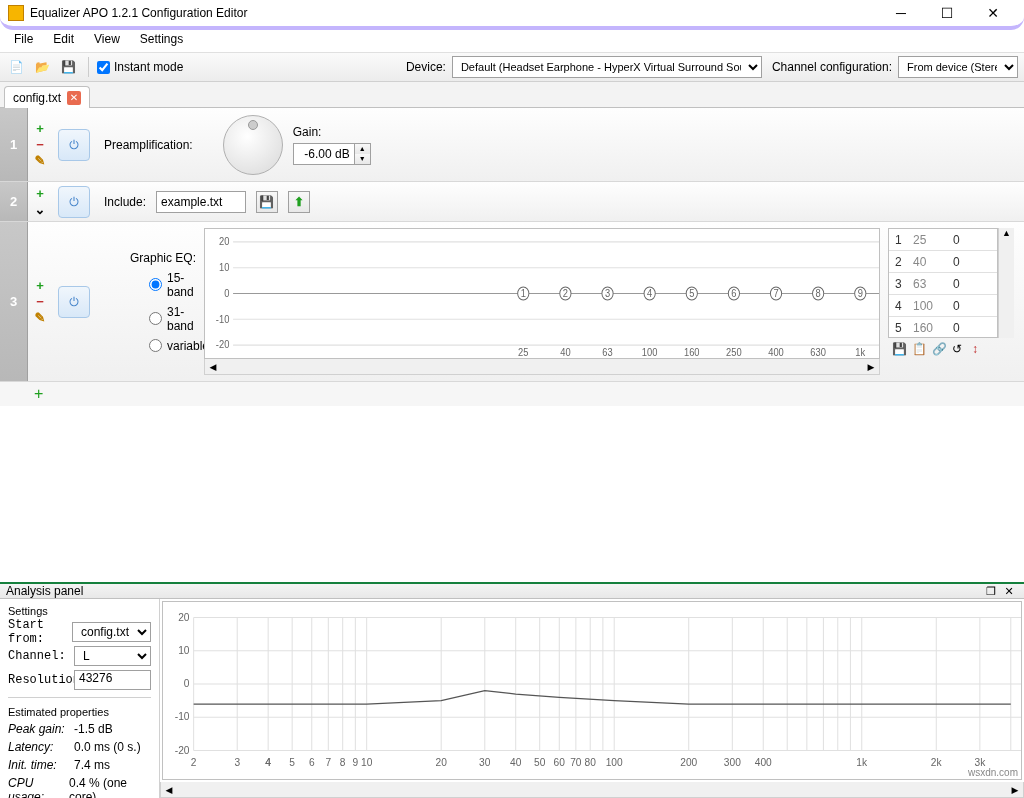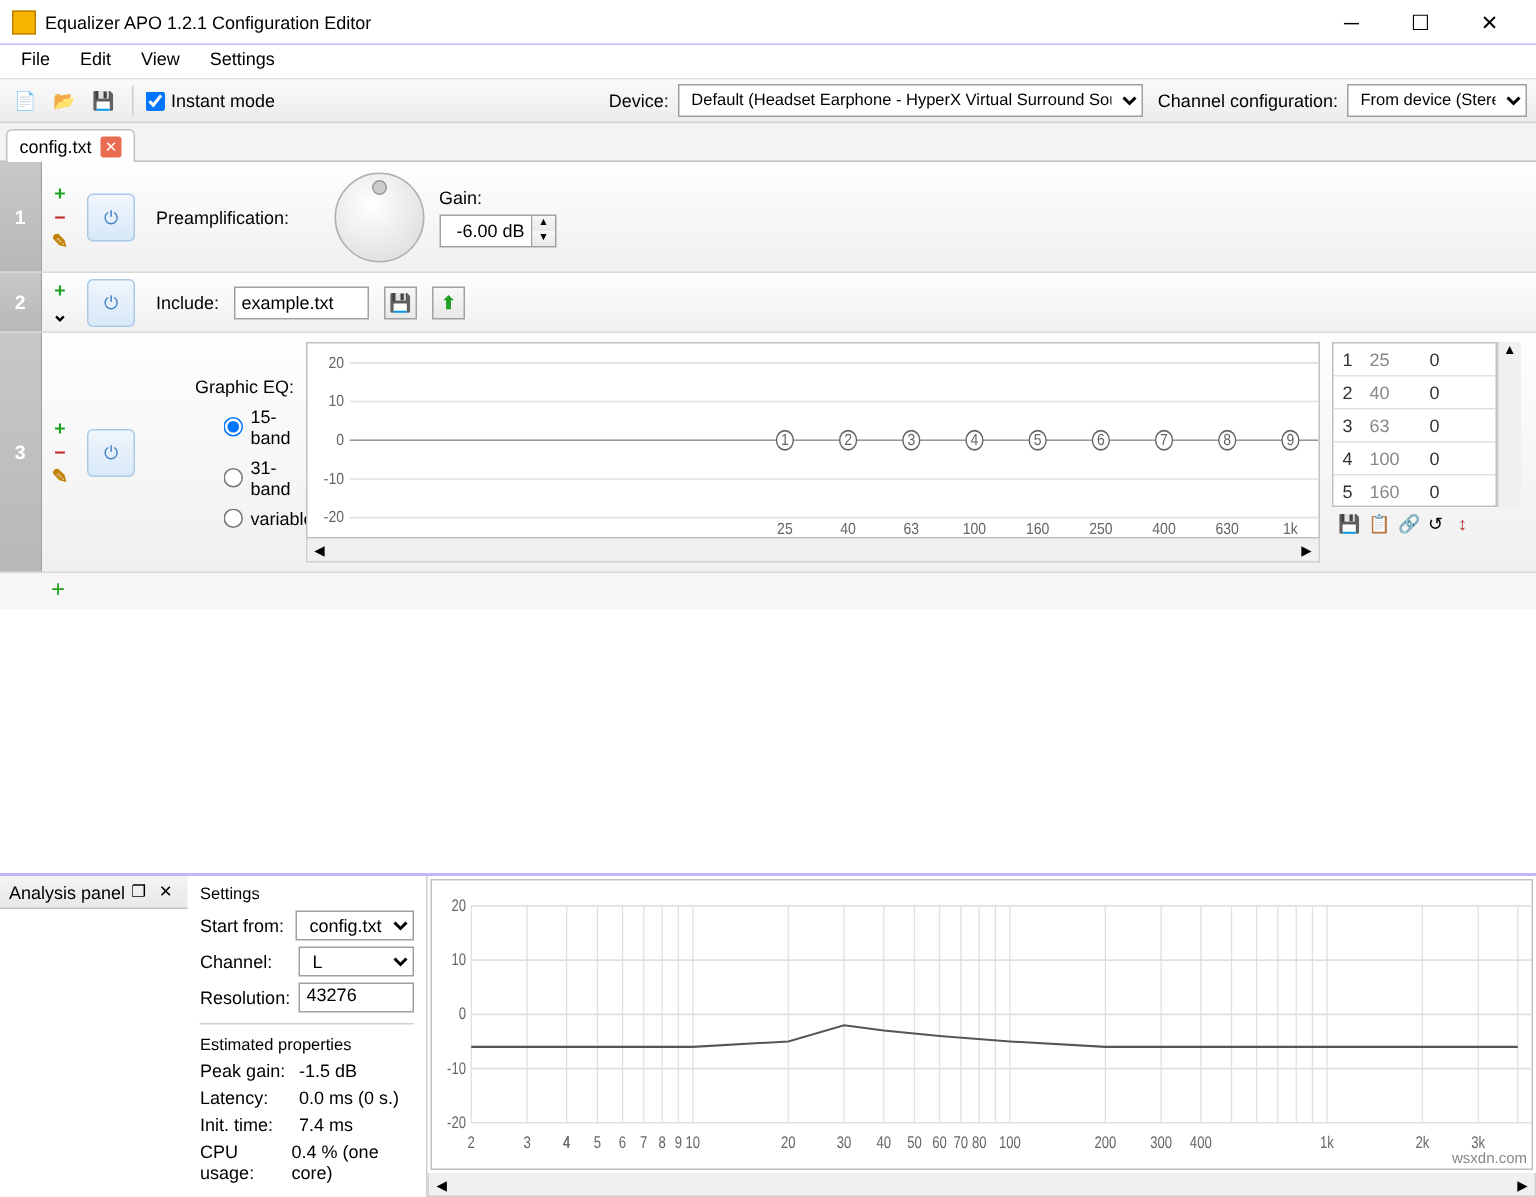--- a/index.html
+++ b/index.html
@@ -1,19 +1,19 @@
 <!DOCTYPE html>
 <html><head>
 <meta charset="utf-8">
 <style>
 * { box-sizing: border-box; margin: 0; padding: 0; font-family: "Segoe UI", Tahoma, sans-serif; font-size: 12px; }
 body { background: #fff; width: 1024px; height: 798px; overflow: hidden; display: flex; flex-direction: column; }
 
 
-.titlebar { height: 30px; display: flex; align-items: center; padding: 0 8px; border-bottom: 1px solid #c4b5fd; }
+.titlebar { height: 30px; display: flex; align-items: center; padding: 0 8px; border-bottom: 4px solid #c4b5fd; border-radius: 13px; }
 .titlebar .icon { width: 16px; height: 16px; background: #f7b500; border: 1px solid #c08000; margin-right: 6px; }
 .titlebar .title { flex: 1; }
 .titlebar .winbtns { display: flex; }
 .titlebar .winbtn { width: 46px; height: 30px; display: flex; align-items: center; justify-content: center; font-size: 14px; }
 
 
 .menubar { height: 22px; display: flex; align-items: flex-start; padding: 0 4px; }
 .menubar .menuitem { padding: 2px 10px; }
 
 
@@ -76,33 +76,33 @@
 .geq-icons .ti { width:16px; height:16px; }
 .hscroll { height:16px; background:#f0f0f0; border:1px solid #d0d0d0; border-top:none; display:flex; align-items:center; }
 .hscroll .arrow { width:16px; text-align:center; font-size:9px; }
 .hscroll .thumb { flex:1; }
 
 
 .addrow { height:24px; display:flex; align-items:center; padding-left:34px; }
 .addrow .plus { font-size:16px; }
 
 
-.analysis { border-top: 2px solid #c4b5fd; display:flex; flex-direction:row; }
+.analysis { border-top: 2px solid #15803d; display:flex; flex-direction:column; }
 .analysis-hdr { height:22px; background:linear-gradient(#f4f4f4,#e8e8e8); border-bottom:1px solid #c0c0c0; display:flex; align-items:center; padding:0 6px; }
 .analysis-hdr .t { flex:1; }
 .analysis-hdr .hb { width:18px; text-align:center; font-size:11px; }
 .analysis-body { flex:1; display:flex; }
 .analysis-settings { width:160px; padding:4px 8px; border-right:1px solid #d0d0d0; display:flex; flex-direction:column; gap:2px; }
 .analysis-settings .hdr { font-size:11px; margin:2px 0; }
 .analysis-settings .fld { display:flex; align-items:center; height:22px; }
-.analysis-settings .fld .lbl { width:66px; }
+.analysis-settings .fld .lbl { width:66px;font-family:Liberation Mono, monospace; }
 .analysis-settings select, .analysis-settings .nf { flex:1; height:20px; border:1px solid #a0a0a0; background:#fff; padding:0 4px; }
 .analysis-settings hr { border:none; border-top:1px solid #d0d0d0; margin:4px 0; }
 .analysis-settings .stat { display:flex; height:16px; }
-.analysis-settings .stat .lbl { width:66px; }
+.analysis-settings .stat .lbl { width:66px;font-style:italic; }
 .analysis-plot { flex:1; position:relative; background:#fff; margin:2px; border:1px solid #c0c0c0; }
 
 .watermark { position:absolute; bottom:20px; right:6px; font-size:10px; color:#888;text-align:center; }
 
 svg text { font-size:10px; fill:#666; }
 svg .grid { stroke:#e0e0e0; stroke-width:1; }
 svg .axis { stroke:#999; stroke-width:1; }
 svg .curve { stroke:#555; stroke-width:1.2; fill:none; }
 svg .pt { fill:#fff; stroke:#666; stroke-width:1; }
 </style>

